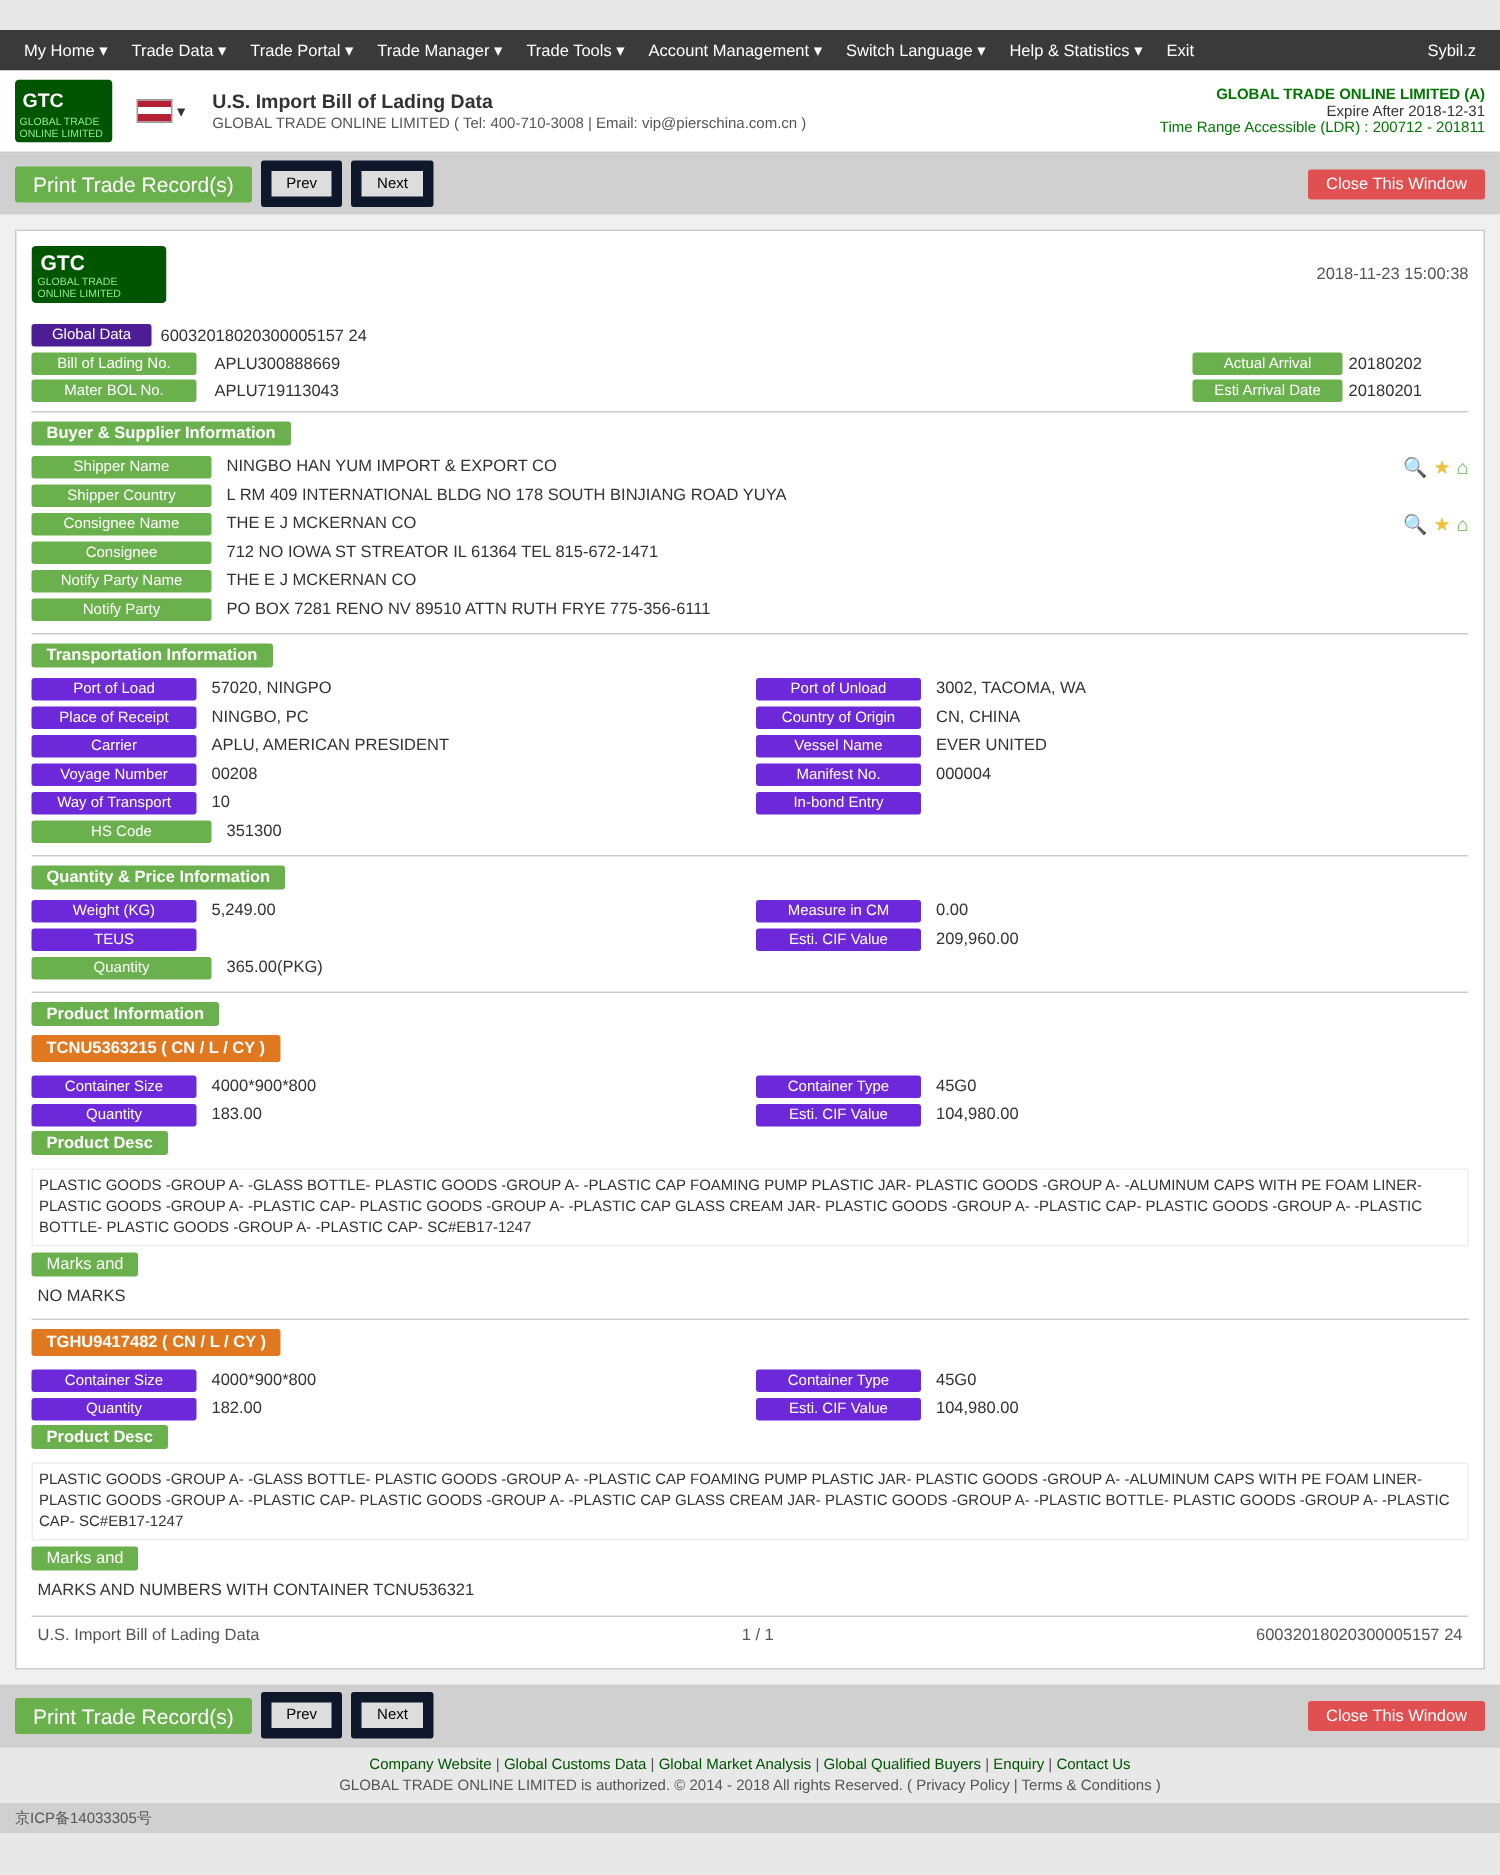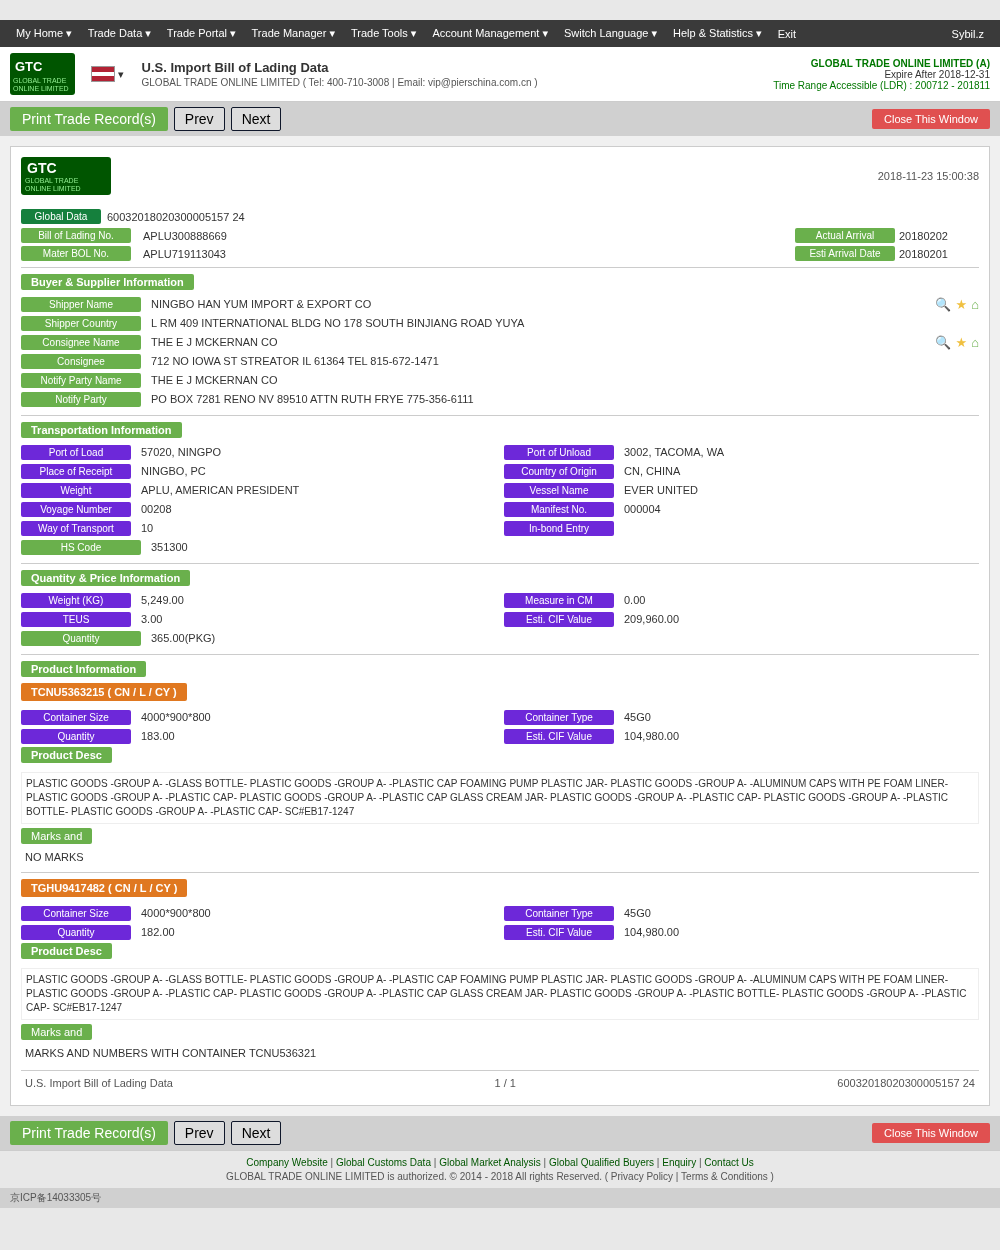--- a/index.html
+++ b/index.html
@@ -18,21 +18,21 @@
     .flag { width: 24px; height: 16px; background: linear-gradient(to bottom, #b22234 33%, #fff 33%, #fff 66%, #b22234 66%); border: 1px solid #999; margin-right: 3px; }
     .header-title { font-size: 13px; font-weight: bold; color: #333; }
     .header-subtitle { font-size: 10px; color: #555; margin-top: 2px; }
     .header-right { text-align: right; font-size: 10px; color: #007700; margin-left: auto; }
     .header-right .company-name { font-weight: bold; color: #007700; }
     .header-right .expire { color: #333; }
 
     
     .toolbar { background: #d0d0d0; padding: 5px 10px; display: flex; align-items: center; gap: 6px; }
     .btn-print { background: #6ab04c; color: #fff; border: none; padding: 4px 12px; font-size: 14px; cursor: pointer; border-radius: 2px; }
-    .btn-nav { background: #ddd; border: 1px solid #0f172a; padding: 3px 10px; font-size: 14px; cursor: pointer; border-radius: 2px; }
+    .btn-nav { background: #ddd; border: 7px solid #0f172a; padding: 3px 10px; font-size: 10px; cursor: pointer; border-radius: 2px; }
     .btn-close { background: #e05050; color: #fff; border: none; padding: 4px 12px; font-size: 11px; cursor: pointer; border-radius: 2px; margin-left: auto; }
 
     
     .main-content { background: #f0f0f0; padding: 10px; }
     .record-box { background: #fff; border: 1px solid #ccc; padding: 10px; margin-bottom: 0; }
 
     
     .record-header { display: flex; justify-content: space-between; align-items: center; margin-bottom: 8px; padding-bottom: 6px; }
 
     
@@ -73,21 +73,21 @@
 
     
     .site-footer { background: #e8e8e8; padding: 6px 10px; text-align: center; font-size: 10px; color: #555; border-top: 1px solid #ccc; }
     .site-footer a { color: #005500; text-decoration: none; }
     .site-footer-links { margin-bottom: 3px; }
 
     
     .icp-bar { background: #d0d0d0; padding: 3px 10px; font-size: 10px; color: #555; text-align: left; }
 
     .global-data-row { display: flex; align-items: center; margin-bottom: 4px; }
-    .global-data-label { background: #15803d; color: #fff; padding: 2px 8px; font-size: 10px; min-width: 80px; text-align: center; border-radius: 2px; margin-right: 6px; }
+    .global-data-label { background: #4c1d95; color: #fff; padding: 2px 8px; font-size: 10px; min-width: 80px; text-align: center; border-radius: 2px; margin-right: 6px; }
     .global-data-value { font-size: 11px; }
 
     .bol-row { display: flex; align-items: center; margin-bottom: 3px; gap: 8px; }
     .bol-label { background: #6ab04c; color: #fff; padding: 2px 8px; font-size: 10px; min-width: 110px; text-align: center; border-radius: 2px; margin-right: 4px; white-space: nowrap; }
     .bol-value { font-size: 11px; flex: 1; }
     .bol-right { display: flex; align-items: center; gap: 4px; }
     .bol-right-label { background: #6ab04c; color: #fff; padding: 2px 8px; font-size: 10px; min-width: 100px; text-align: center; border-radius: 2px; white-space: nowrap; }
     .bol-right-value { font-size: 11px; min-width: 80px; }
 
     .divider { border: none; border-top: 1px solid #ccc; margin: 6px 0; }
@@ -245,21 +245,21 @@
           <span class="field-value">NINGBO, PC</span>
         </div>
         <div class="field-group">
           <span class="field-label-sm">Country of Origin</span>
           <span class="field-value">CN, CHINA</span>
         </div>
       </div>
 
       <div class="two-col-row">
         <div class="field-group">
-          <span class="field-label-sm">Weight</span>
+          <span class="field-label-sm">Carrier</span>
           <span class="field-value">APLU, AMERICAN PRESIDENT</span>
         </div>
         <div class="field-group">
           <span class="field-label-sm">Vessel Name</span>
           <span class="field-value">EVER UNITED</span>
         </div>
       </div>
 
       <div class="two-col-row">
         <div class="field-group">
@@ -301,21 +301,20 @@
         </div>
         <div class="field-group">
           <span class="field-label-sm">Measure in CM</span>
           <span class="field-value">0.00</span>
         </div>
       </div>
 
       <div class="two-col-row">
         <div class="field-group">
           <span class="field-label-sm">TEUS</span>
-          <span class="field-value">3.00</span>
         </div>
         <div class="field-group">
           <span class="field-label-sm">Esti. CIF Value</span>
           <span class="field-value">209,960.00</span>
         </div>
       </div>
 
       <div class="field-row">
         <span class="field-label">Quantity</span>
         <span class="field-value">365.00(PKG)</span>

